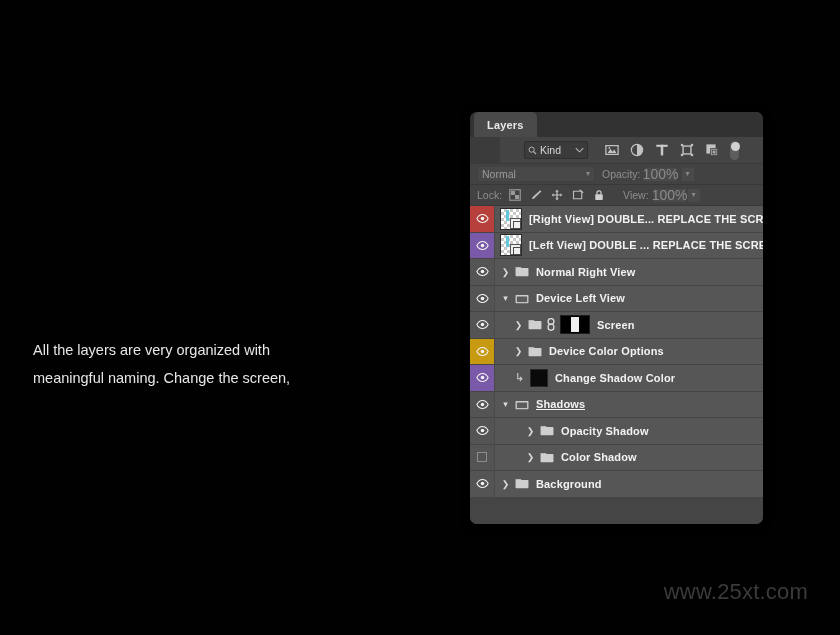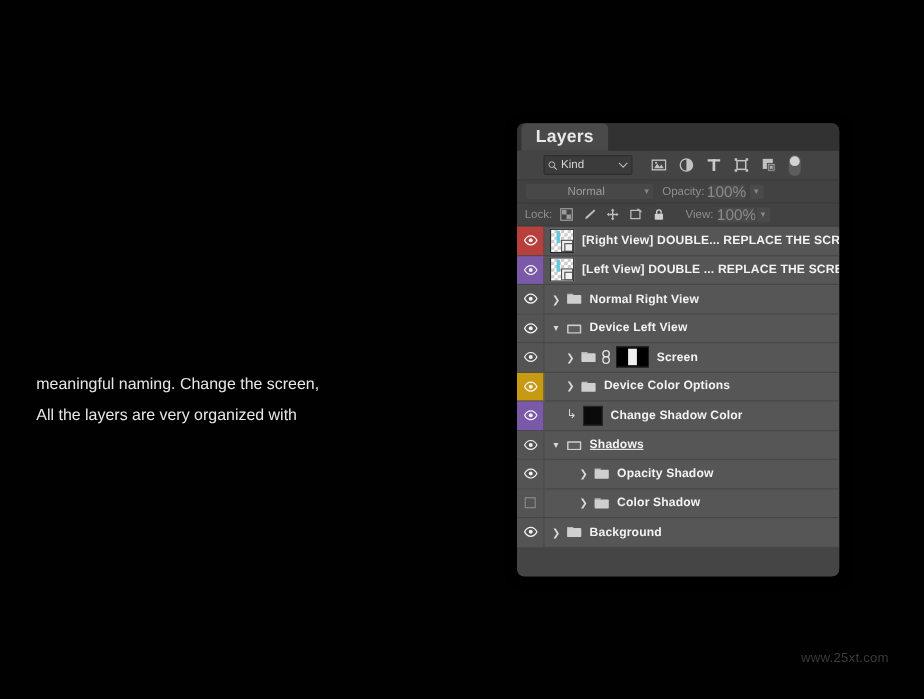--- a/index.html
+++ b/index.html
@@ -30,21 +30,21 @@
     color: #e7e7e7;
     font-size: 14.5px;
     line-height: 28px;
     font-weight: 400;
   }
   .bodycopy span { display: block; white-space: nowrap; }
   .watermark {
     position: absolute;
     right: 32px; bottom: 30px;
     color: #3b3b3b;
-    font-size: 12px;
+    font-size: 22px;
     letter-spacing: 0.2px;
   }
 
   
   .panel {
     position: absolute;
     left: 470px; top: 112px;
     width: 293px; height: 412px;
     background: #3b3b3b;
     border-radius: 7px;
@@ -52,36 +52,37 @@
     overflow: hidden;
     font-size: 11px;
   }
   .tabstrip {
     height: 25px; background: #323232;
     display: flex; align-items: stretch;
   }
   .tab {
     background: #4a4a4a;
     color: #e8e8e8;
-    font-size: 16px; font-weight: bold;
+    font-size: 11px; font-weight: bold;
     padding: 0 13px;
     display: flex; align-items: center;
     border-top-left-radius: 5px;
     border-top-right-radius: 5px;
     margin-left: 4px;
     letter-spacing: .2px;
   }
   .tabfill { flex: 1; background: #323232; }
 
   .filterbar {
     height: 27px; background: #444444;
     display: flex; align-items: center;
     padding: 0 24px;
     gap: 4px;
     border-bottom: 1px solid #3a3a3a;
+    margin-left: 30px;
   }
   .kindsel {
     width: 81px; height: 18px;
     background: #3b3b3b;
     border: 1px solid #2f2f2f;
     border-radius: 2px;
     display: flex; align-items: center;
     gap: 3px;
     padding: 0 3px;
     color: #d6d6d6;
@@ -115,21 +116,21 @@
   .blendsel {
     width: 118px; height: 16px;
     background: #484848;
     border: 1px solid #414141;
     border-radius: 2px;
     display: flex; align-items: center;
     padding: 0 4px;
     color: #9b9b9b;
     font-size: 10.5px;
   }
-  .blendsel .lbl { flex: 1; margin-left: 34px; }
+  .blendsel .lbl { flex: 1; }
   .caret { font-size: 8px; color: #888; line-height: 1; }
   .opwrap { display: flex; align-items: center; gap: 3px; margin-left: 7px; }
   .numbox {
     width: 34px; height: 15px;
     background: #4a4a4a; border: 1px solid #434343;
     color: #8b8b8b; font-size: 14px;
     display: flex; align-items: center; justify-content: center;
   }
   .stepper {
     width: 14px; height: 15px;
@@ -226,22 +227,22 @@
   .indent-2 { padding-left: 30px; }
   .panel-foot { height: 26px; background: #454545; }
 </style>
 </head>
 <body>
 
 <div id="stage">
 
 
   <div class="bodycopy">
+    <span>All the layers are very organized with</span>
     <span>meaningful naming. Change the screen,</span>
-    <span>All the layers are very organized with</span>
   </div>
 
   <div class="watermark">www.25xt.com</div>
 
   <div class="panel">
 
     <div class="tabstrip">
       <div class="tab">Layers</div>
       <div class="tabfill"></div>
     </div>

